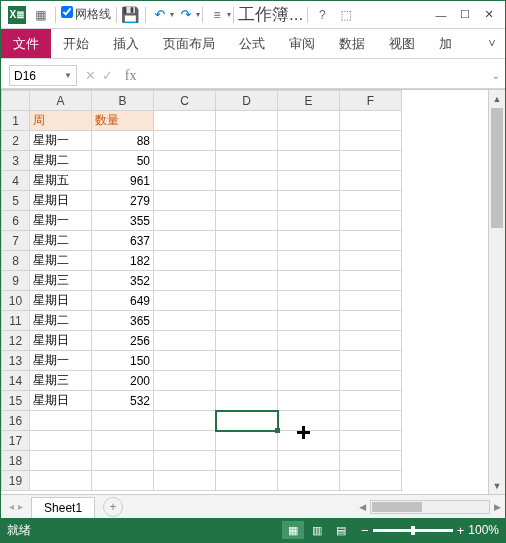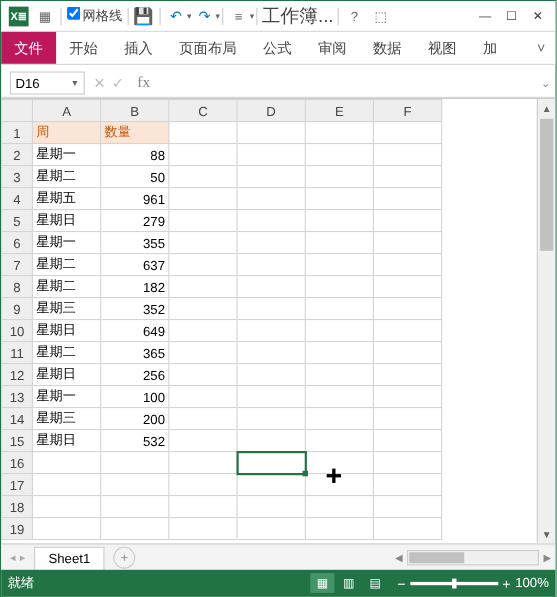--- a/index.html
+++ b/index.html
@@ -254,21 +254,21 @@
             <td class="">星期日</td>
             <td class="num">256</td>
             <td class=""></td>
             <td class=""></td>
             <td class=""></td>
             <td class=""></td>
           </tr>
           <tr>
             <th class="rowh ">13</th>
             <td class="">星期一</td>
-            <td class="num">100</td>
+            <td class="num">150</td>
             <td class=""></td>
             <td class=""></td>
             <td class=""></td>
             <td class=""></td>
           </tr>
           <tr>
             <th class="rowh ">14</th>
             <td class="">星期三</td>
             <td class="num">200</td>
             <td class=""></td>

